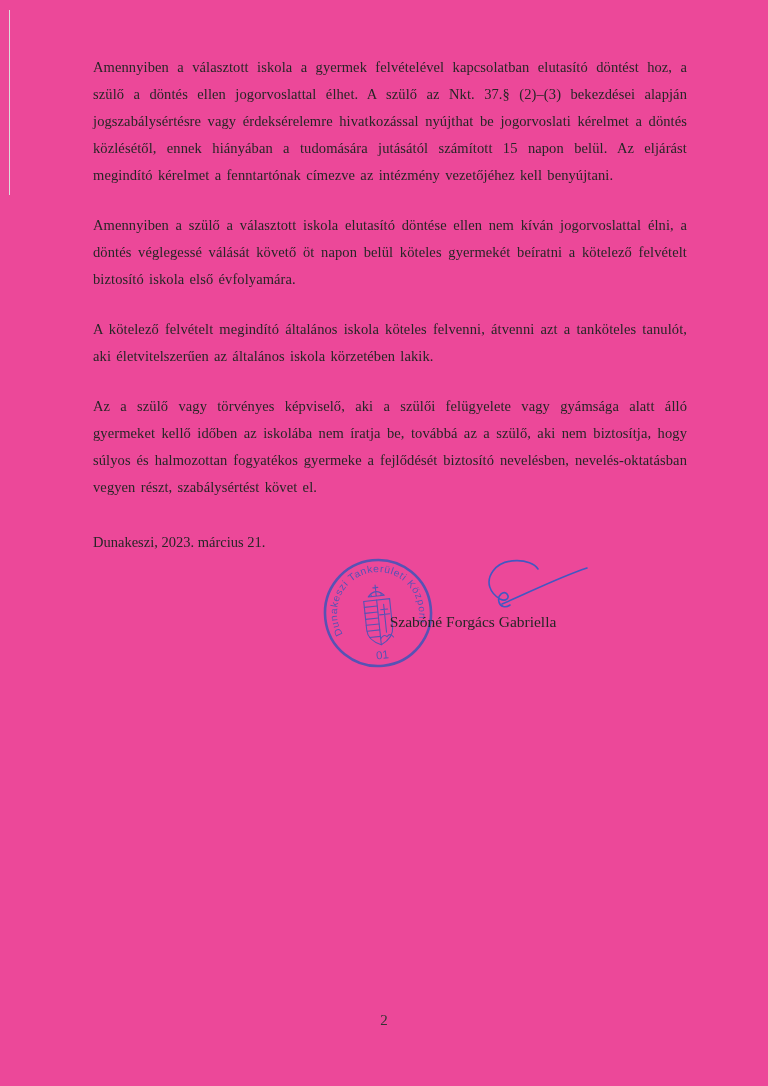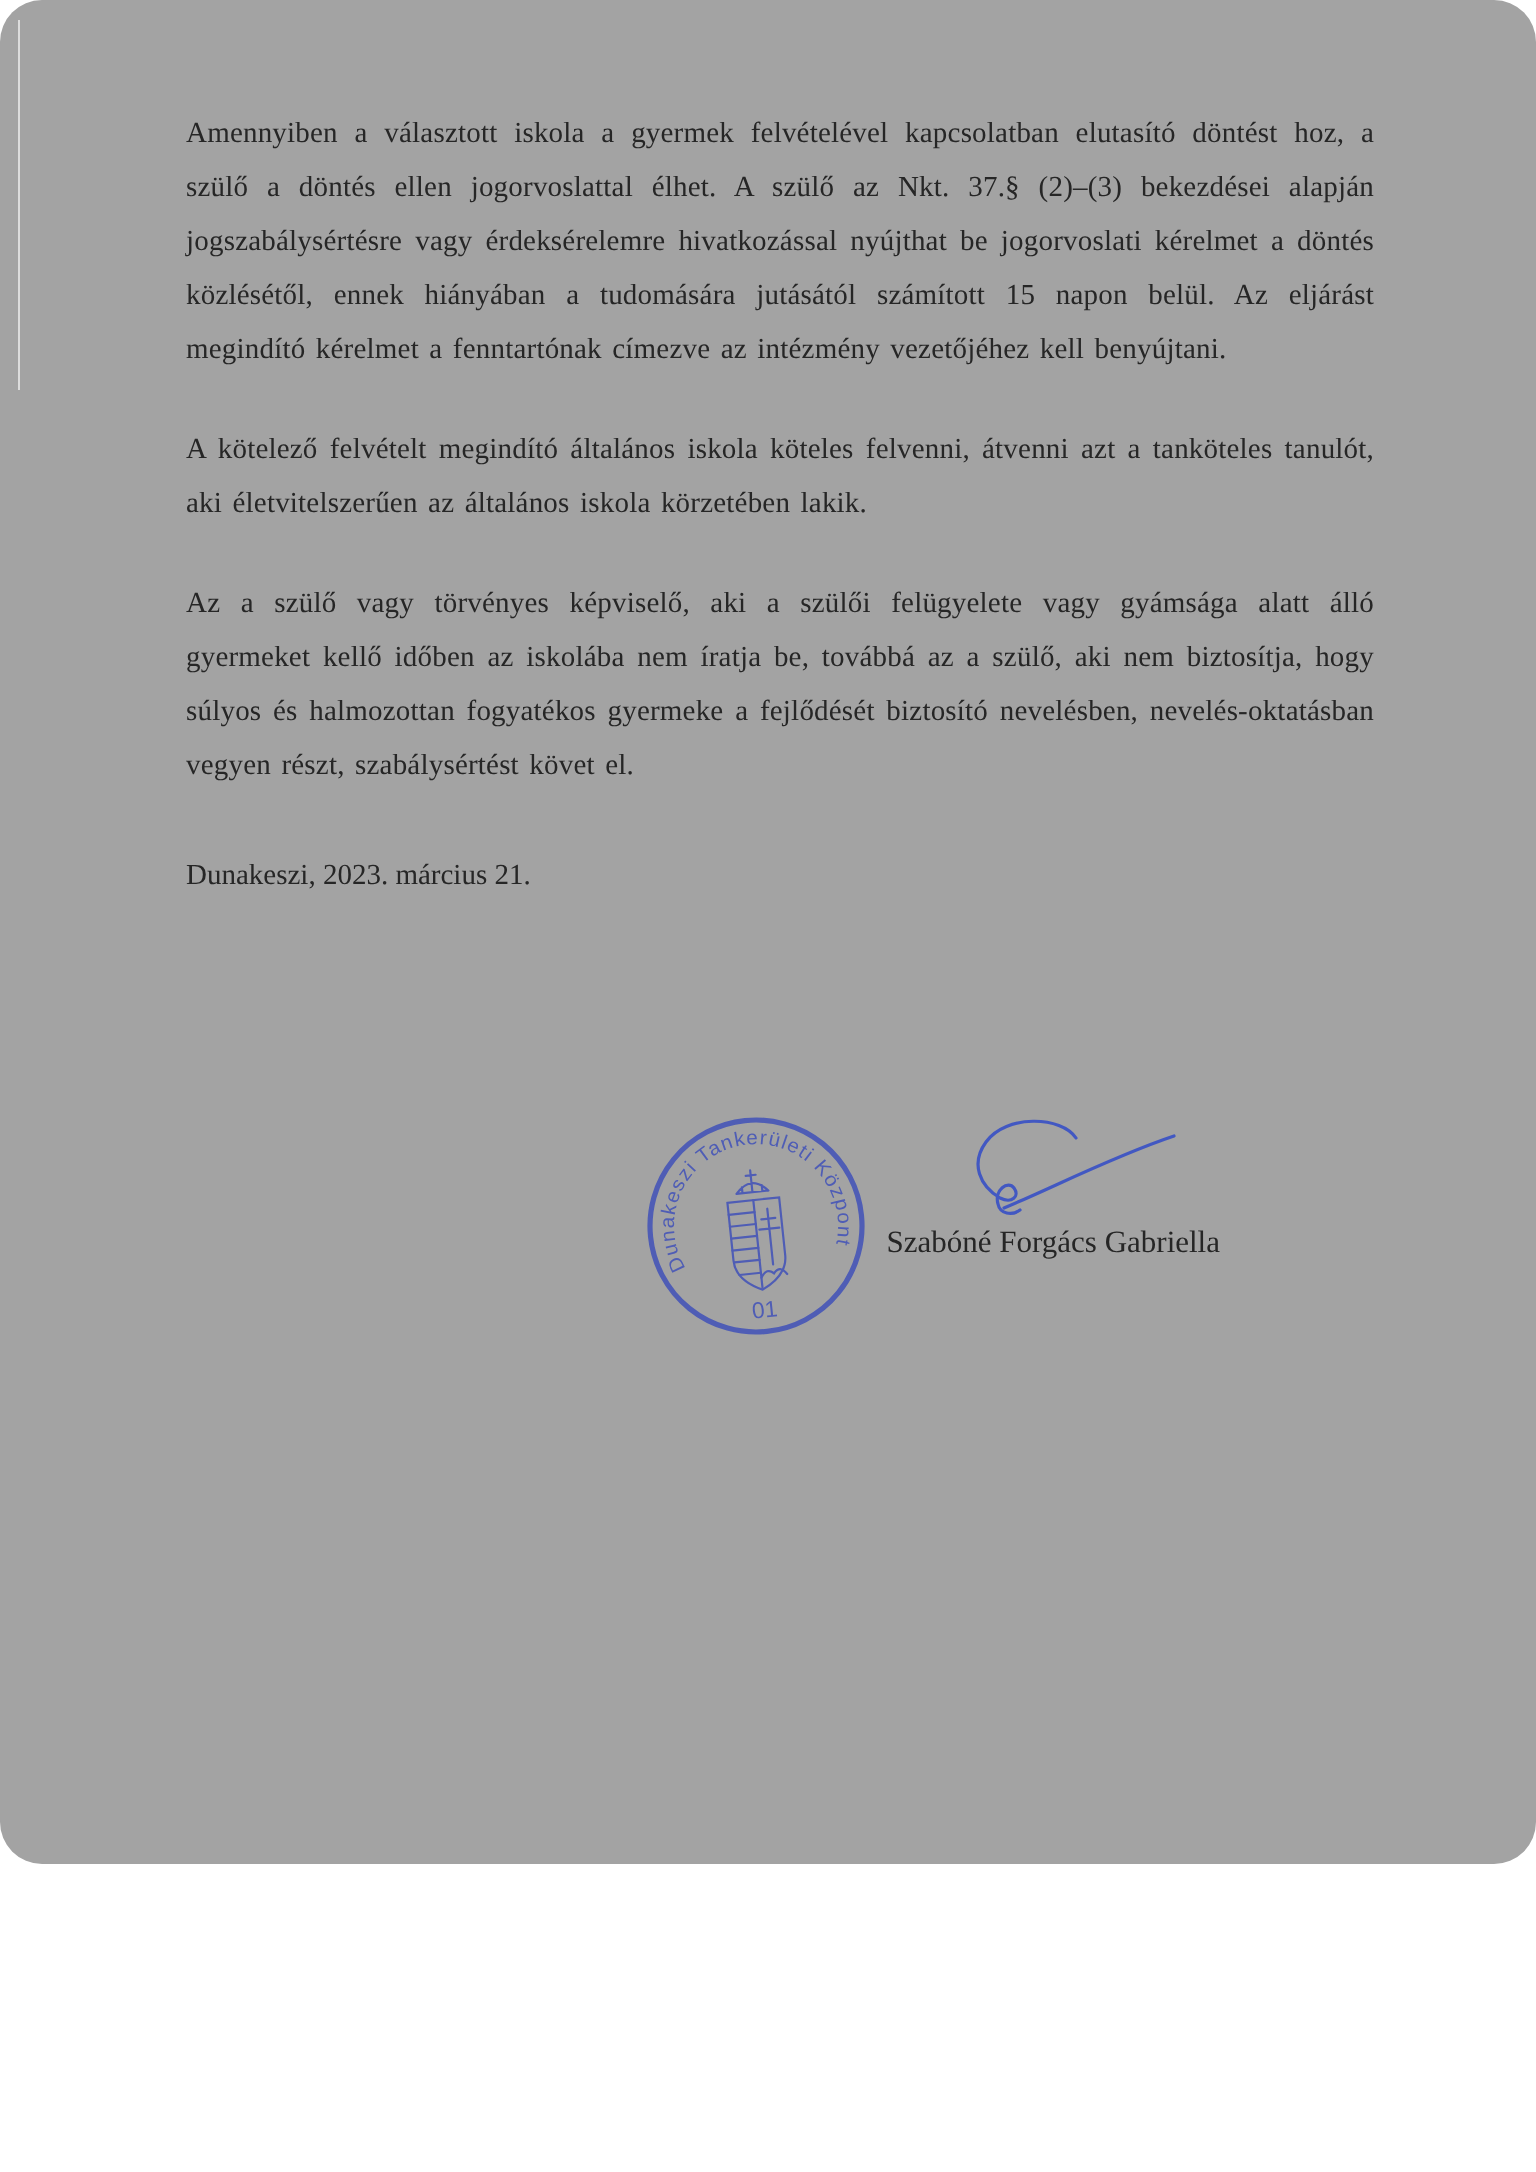--- a/index.html
+++ b/index.html
@@ -1,24 +1,23 @@
 <!DOCTYPE html>
 <html><head>
 <meta charset="utf-8">
 <style>
   html, body { margin: 0; padding: 0; background: #ffffff; }
   .page {
     position: relative;
     width: 768px;
-    height: 932px;
-    background: #a3a3a3;
+    height: 1086px;
+    background: #ec4899;
     overflow: hidden;
     font-family: "Liberation Serif", serif;
     color: #262626;
-    border-radius: 21px;
   }
   .scan-line {
     position: absolute;
     left: 9px;
     top: 10px;
     width: 1px;
     height: 185px;
     background: #dcdcdc;
   }
   .content {
@@ -51,24 +50,24 @@
   }
   .sig-wrap {
     position: absolute;
     left: 481px;
     top: 556px;
     width: 118px;
     height: 56px;
   }
   .signer {
     position: absolute;
-    left: 410px;
+    left: 373px;
     top: 609px;
     width: 200px;
-    text-align: right;
+    text-align: center;
     z-index: 3;
   }
   .signer .name {
     font-size: 15.5px;
     line-height: 25px;
     white-space: nowrap;
   }
   .signer .title {
     font-size: 15.5px;
     line-height: 24px;
@@ -97,20 +96,21 @@
 </style>
 </head>
 <body>
 
 <div class="page">
 
   <div class="scan-line"></div>
 
   <div class="content">
     <p class="para">Amennyiben a választott iskola a gyermek felvételével kapcsolatban elutasító döntést hoz, a szülő a döntés ellen jogorvoslattal élhet. A szülő az Nkt. 37.§ (2)–(3) bekezdései alapján jogszabálysértésre vagy érdeksérelemre hivatkozással nyújthat be jogorvoslati kérelmet a döntés közlésétől, ennek hiányában a tudomására jutásától számított 15 napon belül. Az eljárást megindító kérelmet a fenntartónak címezve az intézmény vezetőjéhez kell benyújtani.</p>
+    <p class="para">Amennyiben a szülő a választott iskola elutasító döntése ellen nem kíván jogorvoslattal élni, a döntés véglegessé válását követő öt napon belül köteles gyermekét beíratni a kötelező felvételt biztosító iskola első évfolyamára.</p>
     <p class="para">A kötelező felvételt megindító általános iskola köteles felvenni, átvenni azt a tanköteles tanulót, aki életvitelszerűen az általános iskola körzetében lakik.</p>
     <p class="para">Az a szülő vagy törvényes képviselő, aki a szülői felügyelete vagy gyámsága alatt álló gyermeket kellő időben az iskolába nem íratja be, továbbá az a szülő, aki nem biztosítja, hogy súlyos és halmozottan fogyatékos gyermeke a fejlődését biztosító nevelésben, nevelés-oktatásban vegyen részt, szabálysértést követ el.</p>
     <div class="dateline">Dunakeszi, 2023. március 21.</div>
   </div>
 
   <div class="stamp-wrap">
     <svg width="124" height="124" viewBox="0 0 124 124">
       <circle cx="62" cy="62" r="53" fill="none" stroke="#4454b8" stroke-width="2.6"></circle>
       <defs>
         <path id="ringArc" d="M 24.8 79.3 A 41 41 0 1 1 99.2 79.3" fill="none"></path>

